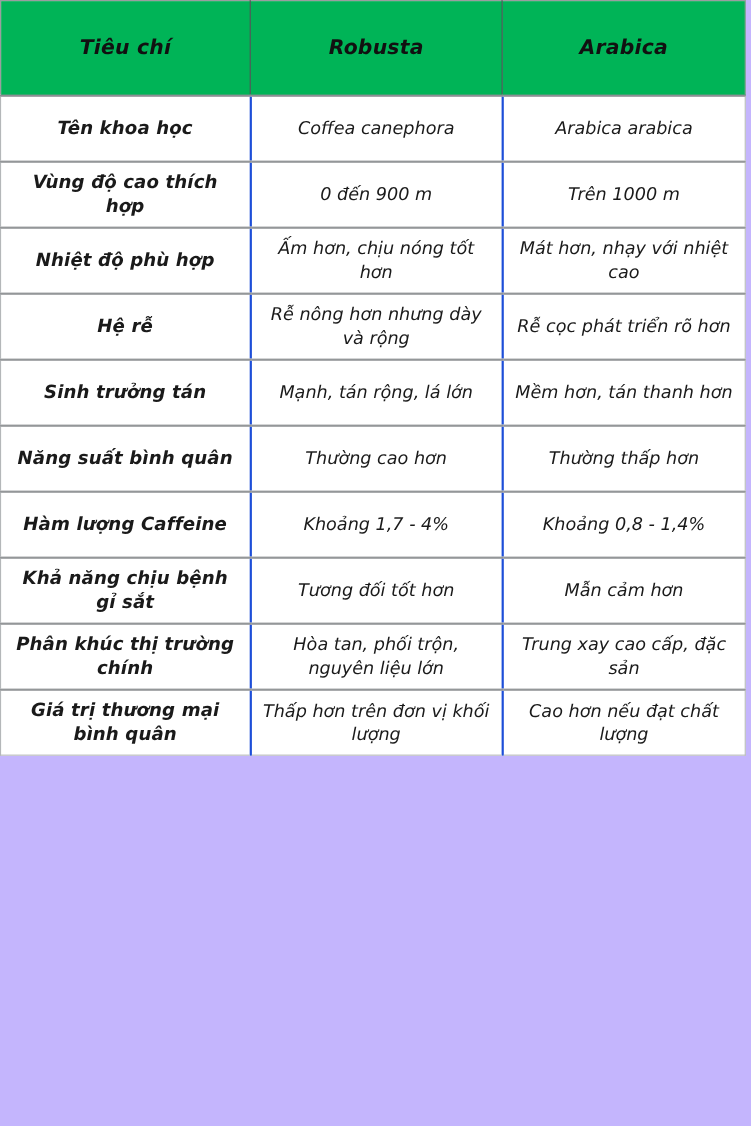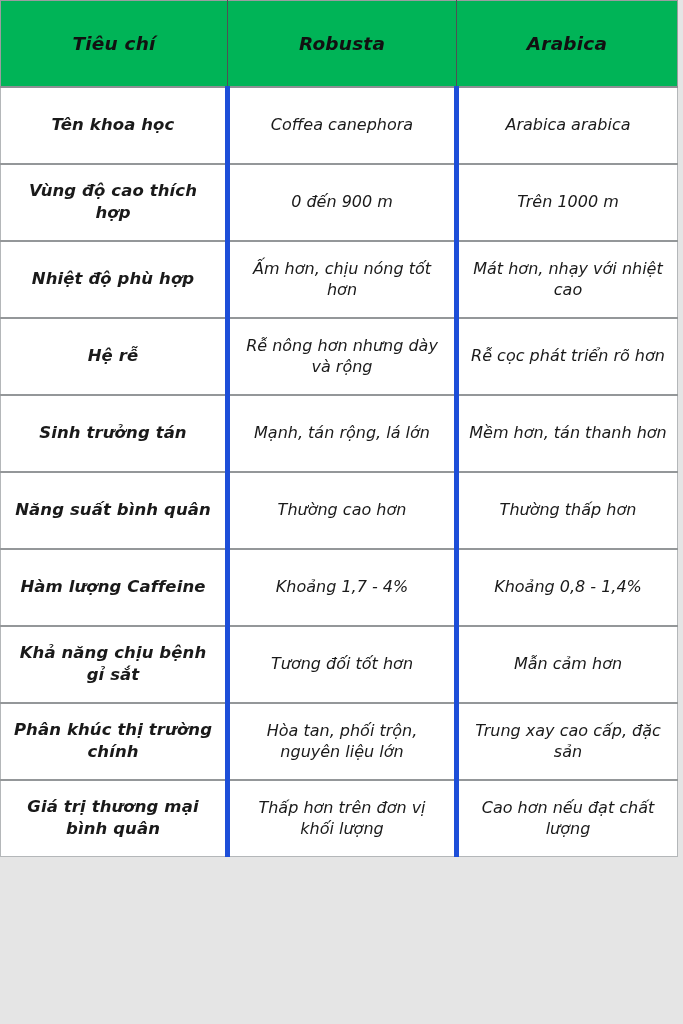--- a/index.html
+++ b/index.html
@@ -12,21 +12,21 @@
     width: 683px;
     height: 1024px;
     overflow: hidden;
     font-family: "DejaVu Sans", "Liberation Sans", sans-serif;
   }
 
   .table-wrap {
     width: 683px;
     height: 1024px;
     box-sizing: border-box;
-    background: #e5e5e5;
+    background: #c4b5fd;
   }
 
   table.compare {
     border-collapse: collapse;
     table-layout: fixed;
     width: 677px;
     margin: 0;
     background: #ffffff;
   }
 
@@ -50,29 +50,29 @@
     border-left: 1px solid #4e5154;
     border-right: 1px solid #4e5154;
     border-top: 1px solid #9a9da0;
     border-bottom: 2px solid #8d9094;
     box-sizing: border-box;
   }
   thead th.first { border-left: 1px solid #9a9da0; }
   thead th.last  { border-right: 1px solid #9a9da0; margin-left: 44px; }
 
   
-  tbody tr { height: 77px; }
+  tbody tr { height: 60px; }
 
   tbody td {
     background: #ffffff;
     color: #1a1a1a;
     text-align: center;
     vertical-align: middle;
     padding: 5px 10px;
-    border-left: 5px solid #1d4ed8;
+    border-left: 2px solid #1d4ed8;
     border-right: 1px solid #6f7275;
     border-bottom: 2px solid #949799;
     box-sizing: border-box;
     line-height: 1.32;
     font-style: italic;
   }
   tbody td.first { border-left: 1px solid #b4b7b9; }
   tbody td.last  { border-right: 1px solid #b4b7b9; }
   tbody tr:last-child td { border-bottom: 1px solid #b4b7b9; }
 

